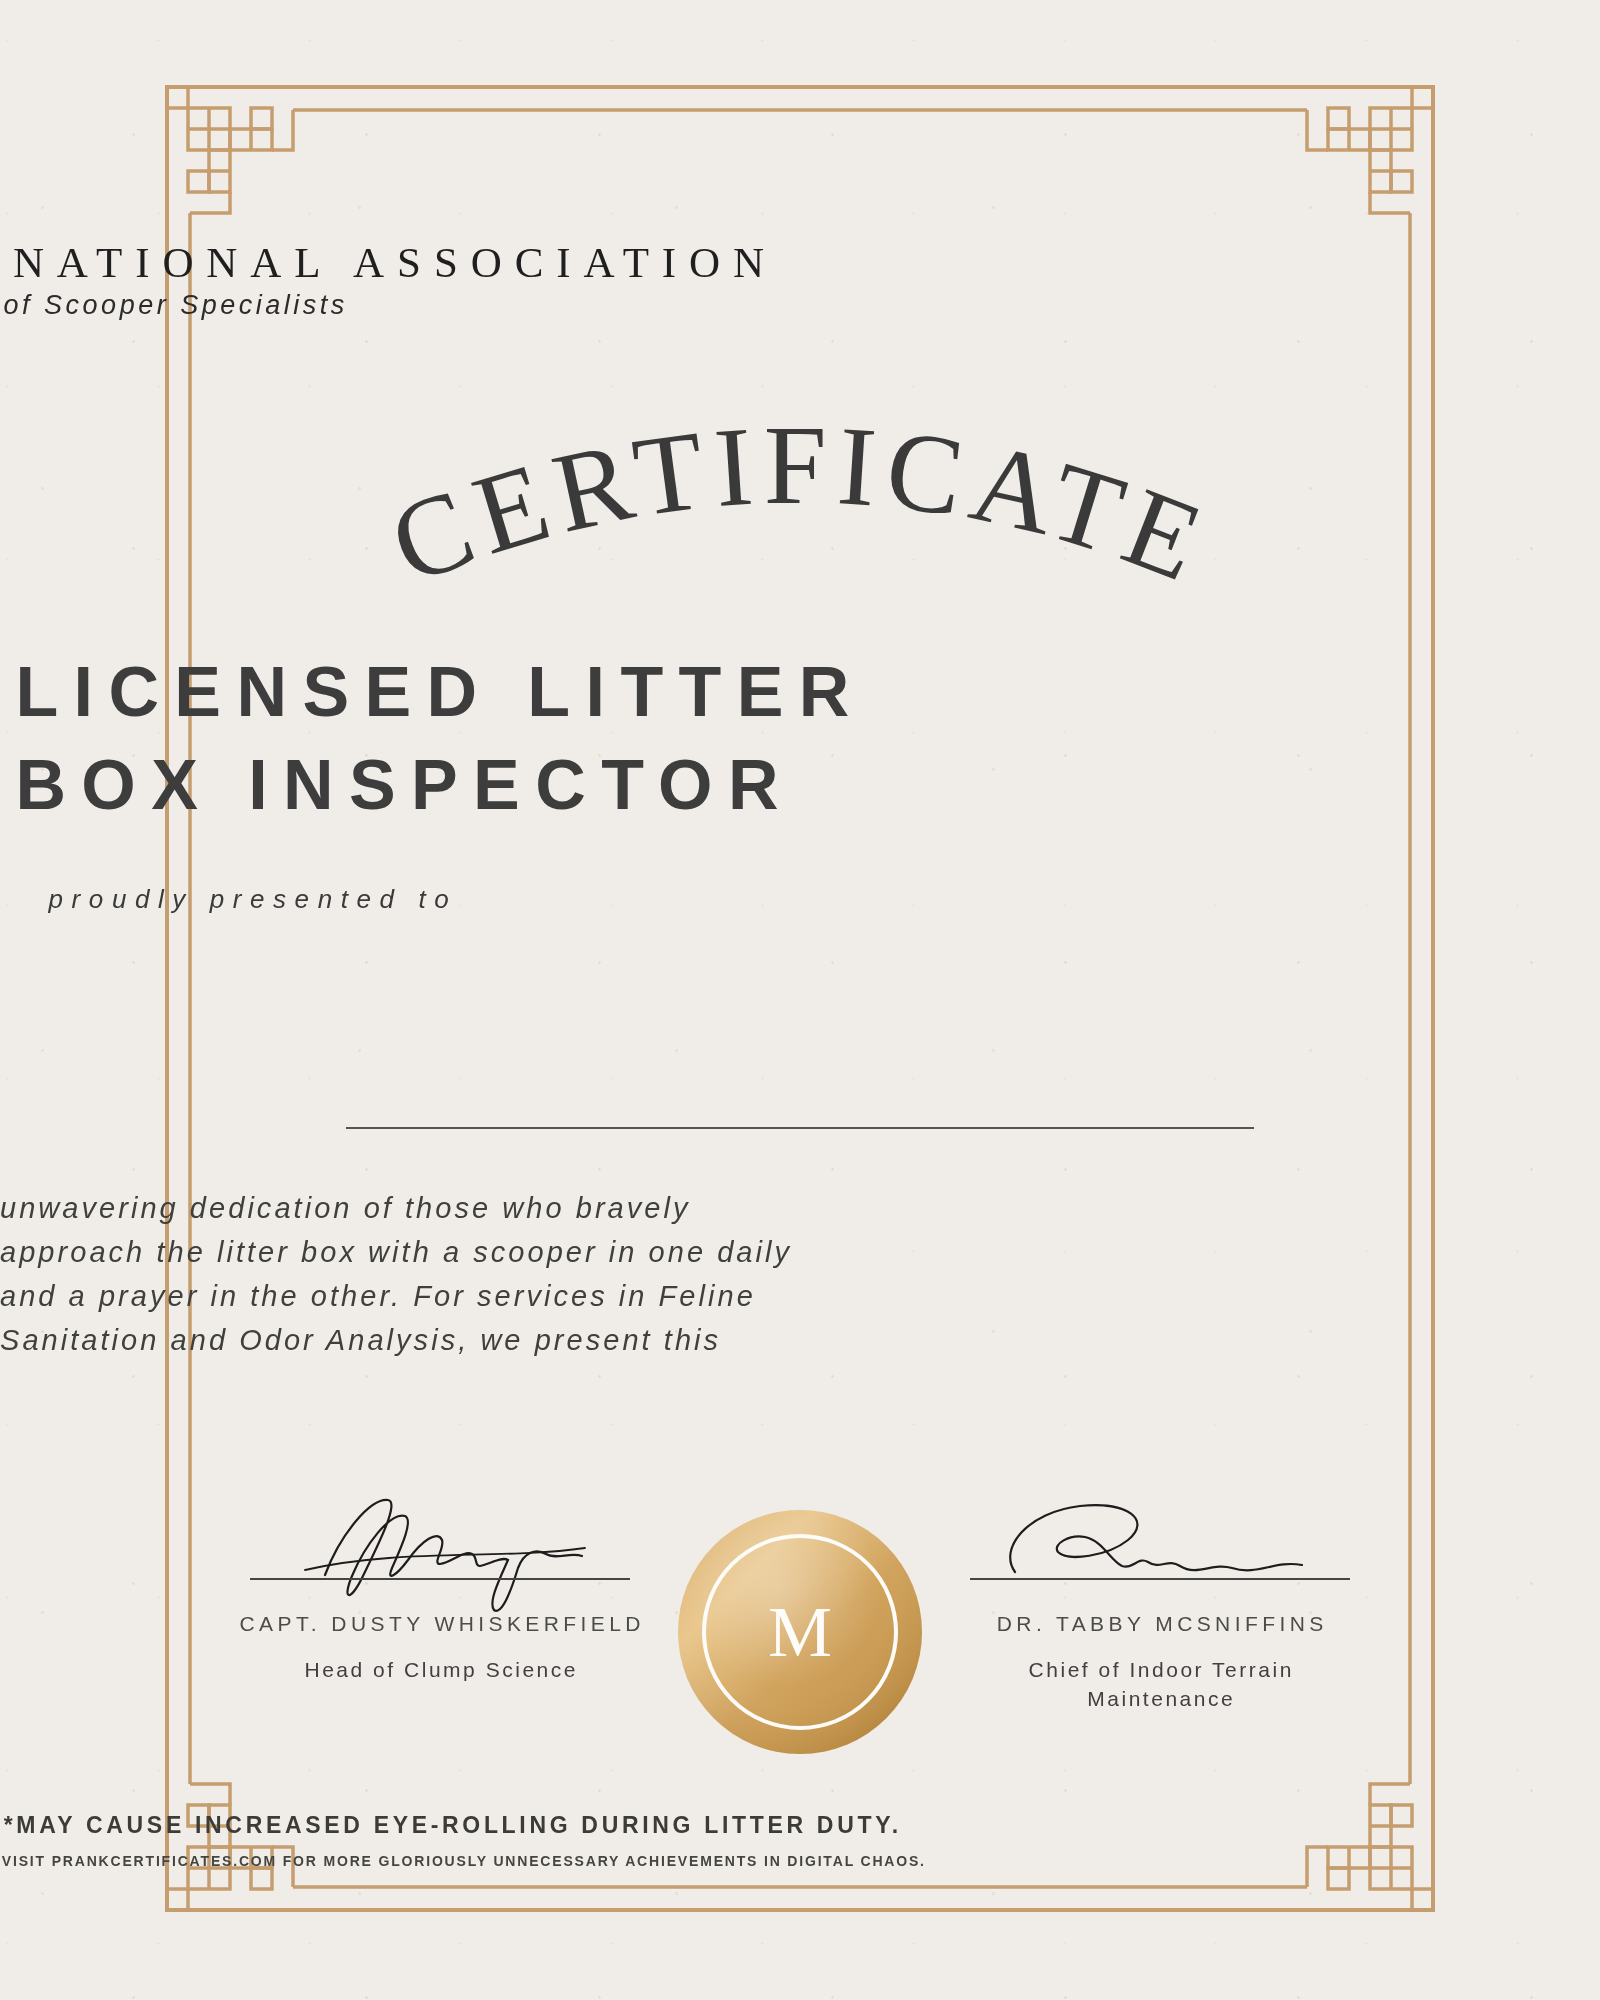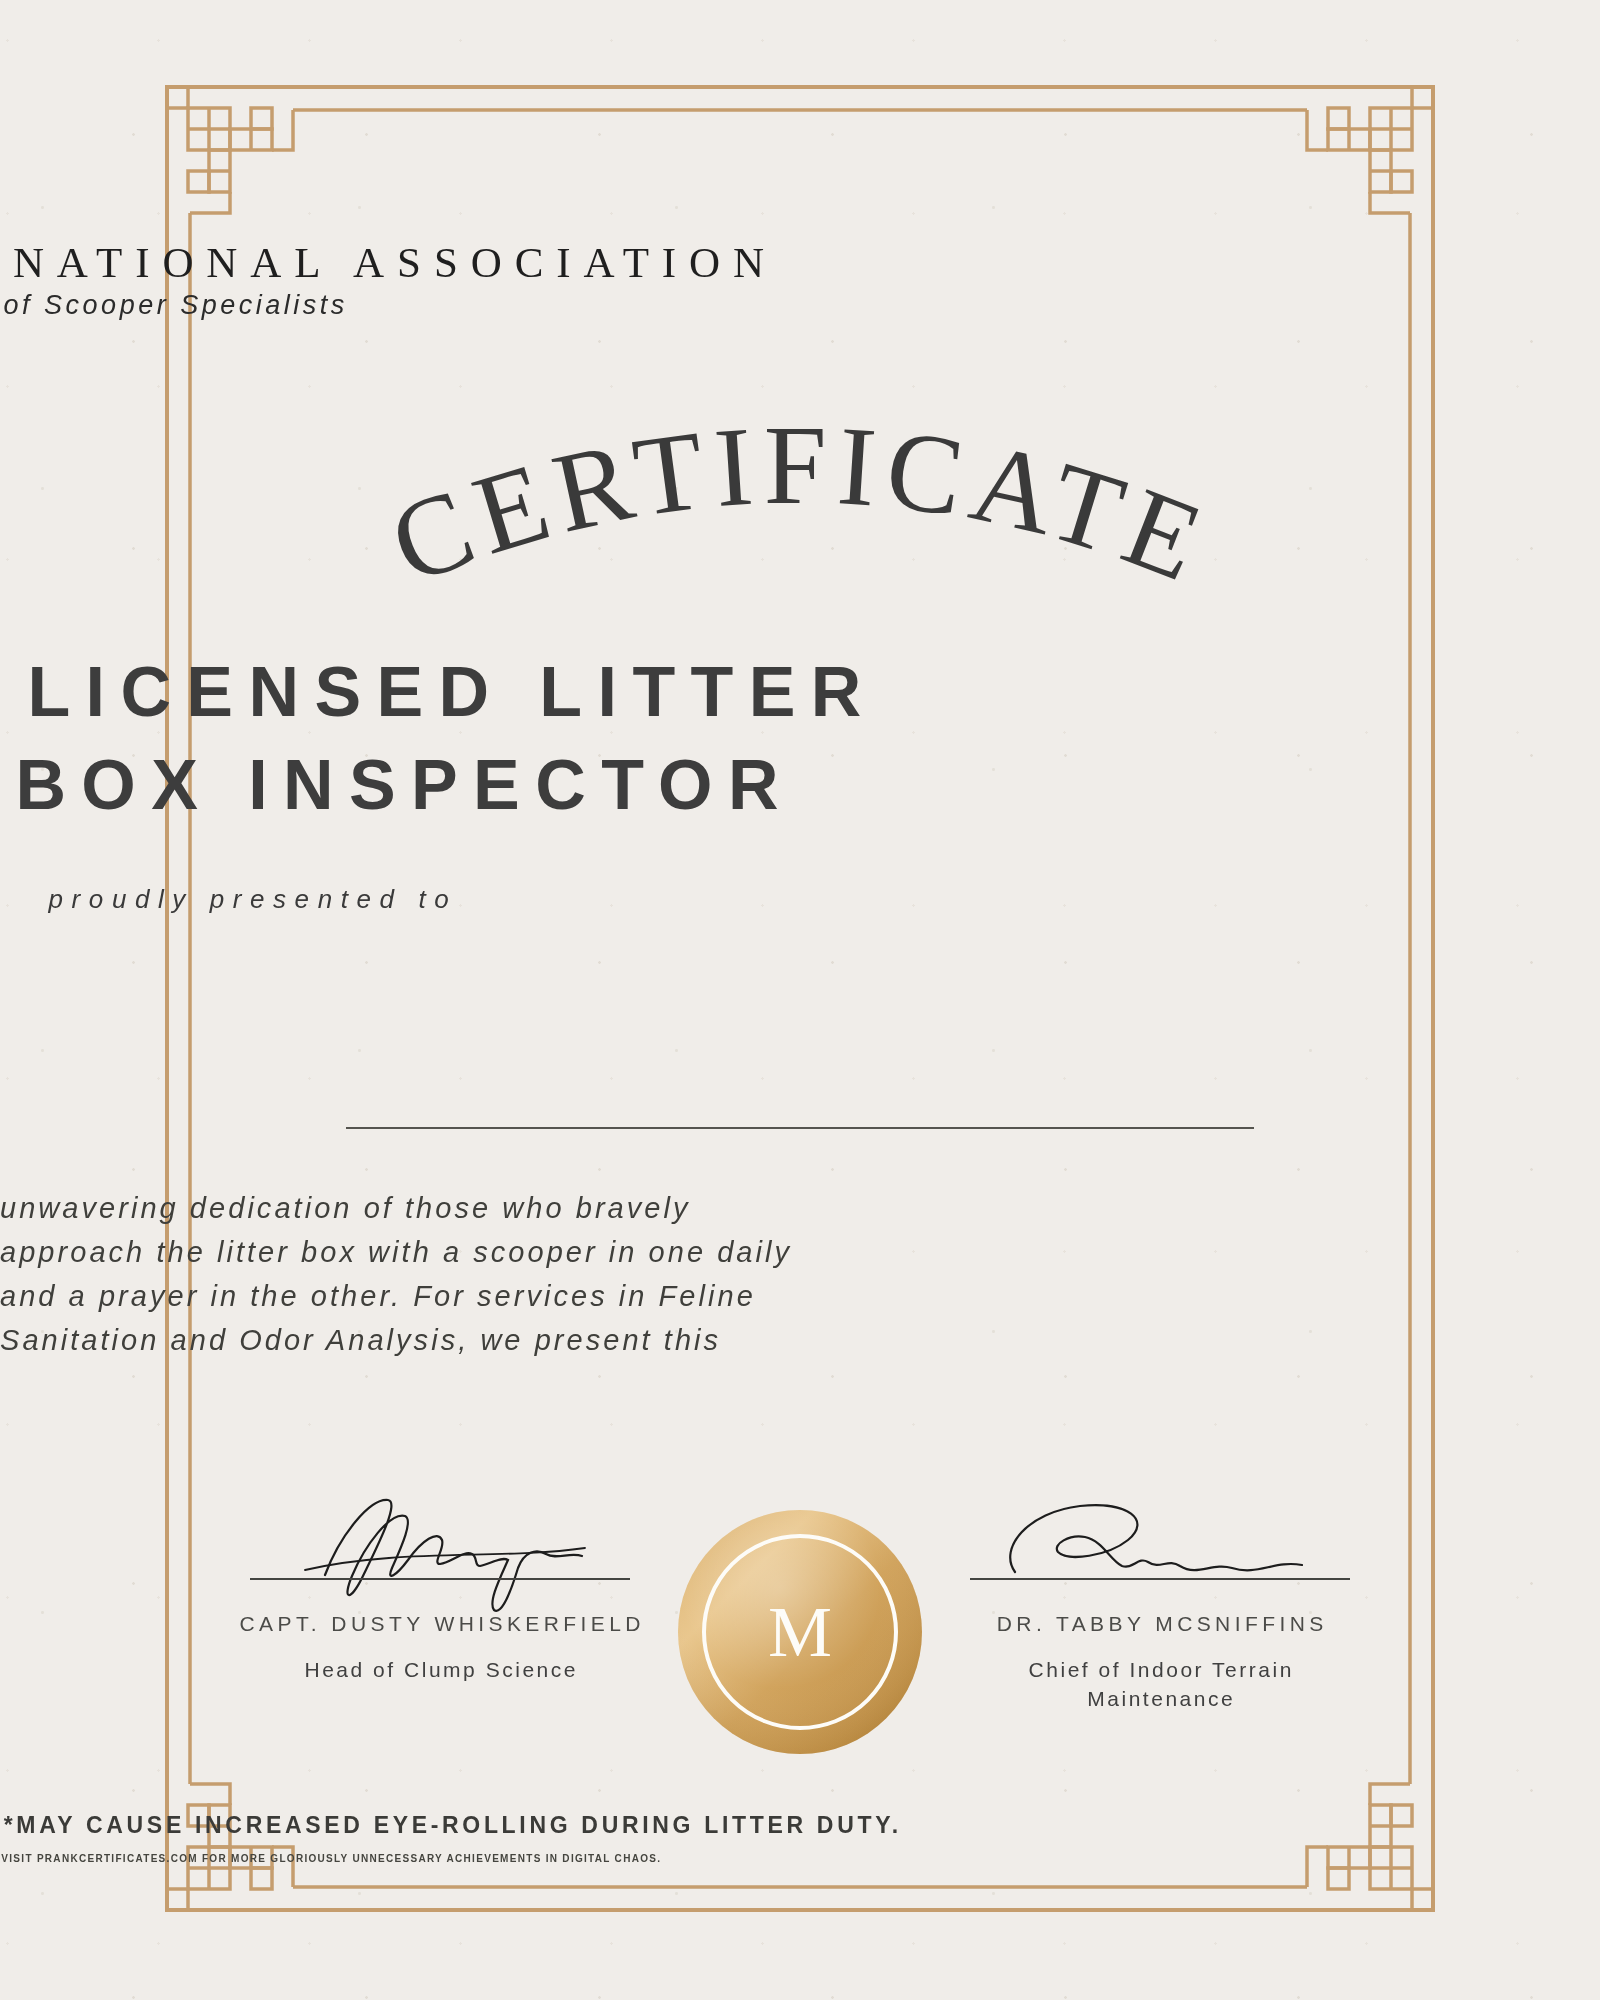--- a/index.html
+++ b/index.html
@@ -27,21 +27,21 @@
     color:#2b2b2b;text-indent:.13em;
   }
   .arch-svg{left:0;top:250px;}
   .arch-text{
     font-family:"Liberation Serif", serif;font-size:113px;fill:#3a3a3a;
   }
   .award-title{
     font-weight:bold;font-size:70px;letter-spacing:.22em;color:#3d3d3d;
     text-indent:.22em;
   }
-  .award-title.l1{top:652px;margin-left:12px;}
+  .award-title.l1{top:652px;}
   .award-title.l2{top:745px;}
   .presented{
     top:884px;font-size:26px;font-style:italic;letter-spacing:.33em;
     color:#3a3a3a;text-indent:.33em;padding-left:40px;
   }
   .recipient-line{
     left:346px;top:1127px;width:908px;height:0;
     border-top:2px solid #55544f;
   }
   .body-par{
@@ -64,21 +64,21 @@
   }
   .seal{left:678px;top:1510px;}
   .seal-m{
     font-family:"Liberation Serif", serif;font-size:72px;fill:#fdfcf8;
   }
   .footer-disclaimer{
     top:1812px;font-weight:bold;font-size:23px;letter-spacing:.16em;
     color:#3b3b38;text-indent:.16em;
   }
   .footer-promo{
-    top:1853px;font-weight:bold;font-size:10px;letter-spacing:.13em;
+    top:1853px;font-weight:bold;font-size:14px;letter-spacing:.13em;
     color:#45453f;text-indent:.13em;
   }
   .frame-svg{left:0;top:0;}
 </style>
 </head>
 <body>
 
 <svg class="abs frame-svg" width="1600" height="2000" viewBox="0 0 1600 2000" fill="none" stroke="#c59d6e">
 
   <rect x="167" y="87" width="1266" height="1823" stroke-width="4"></rect>

